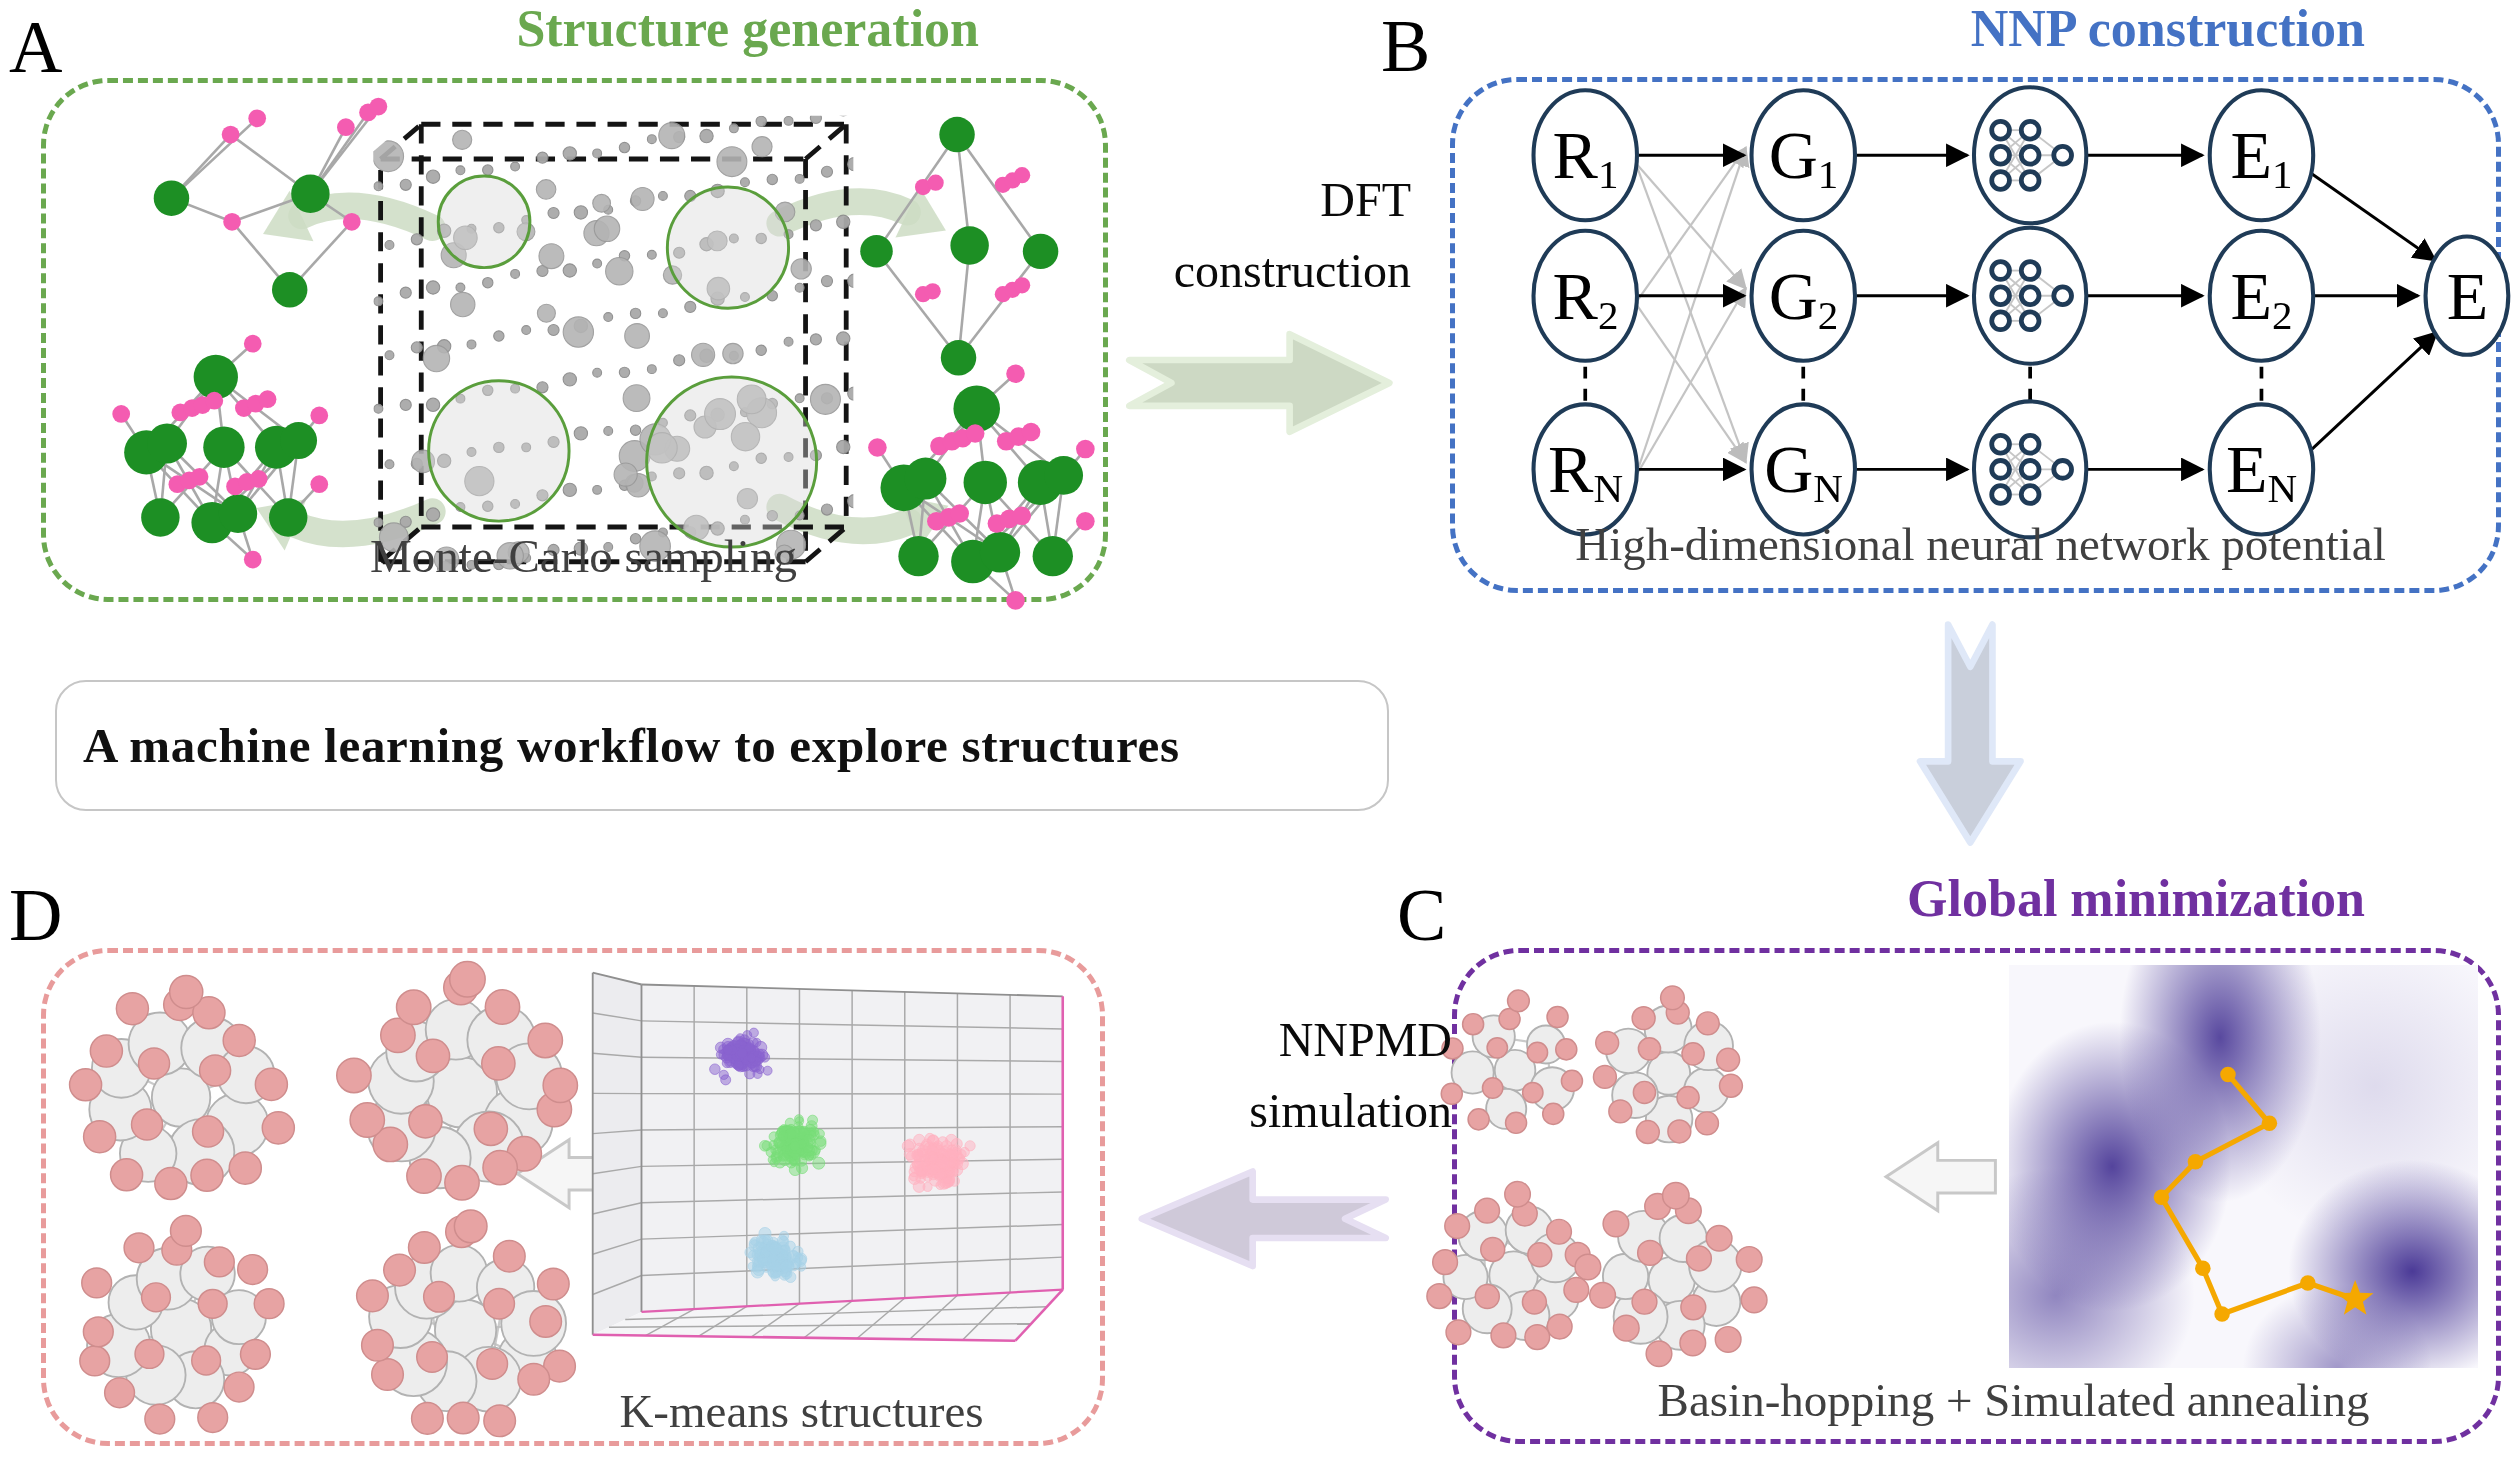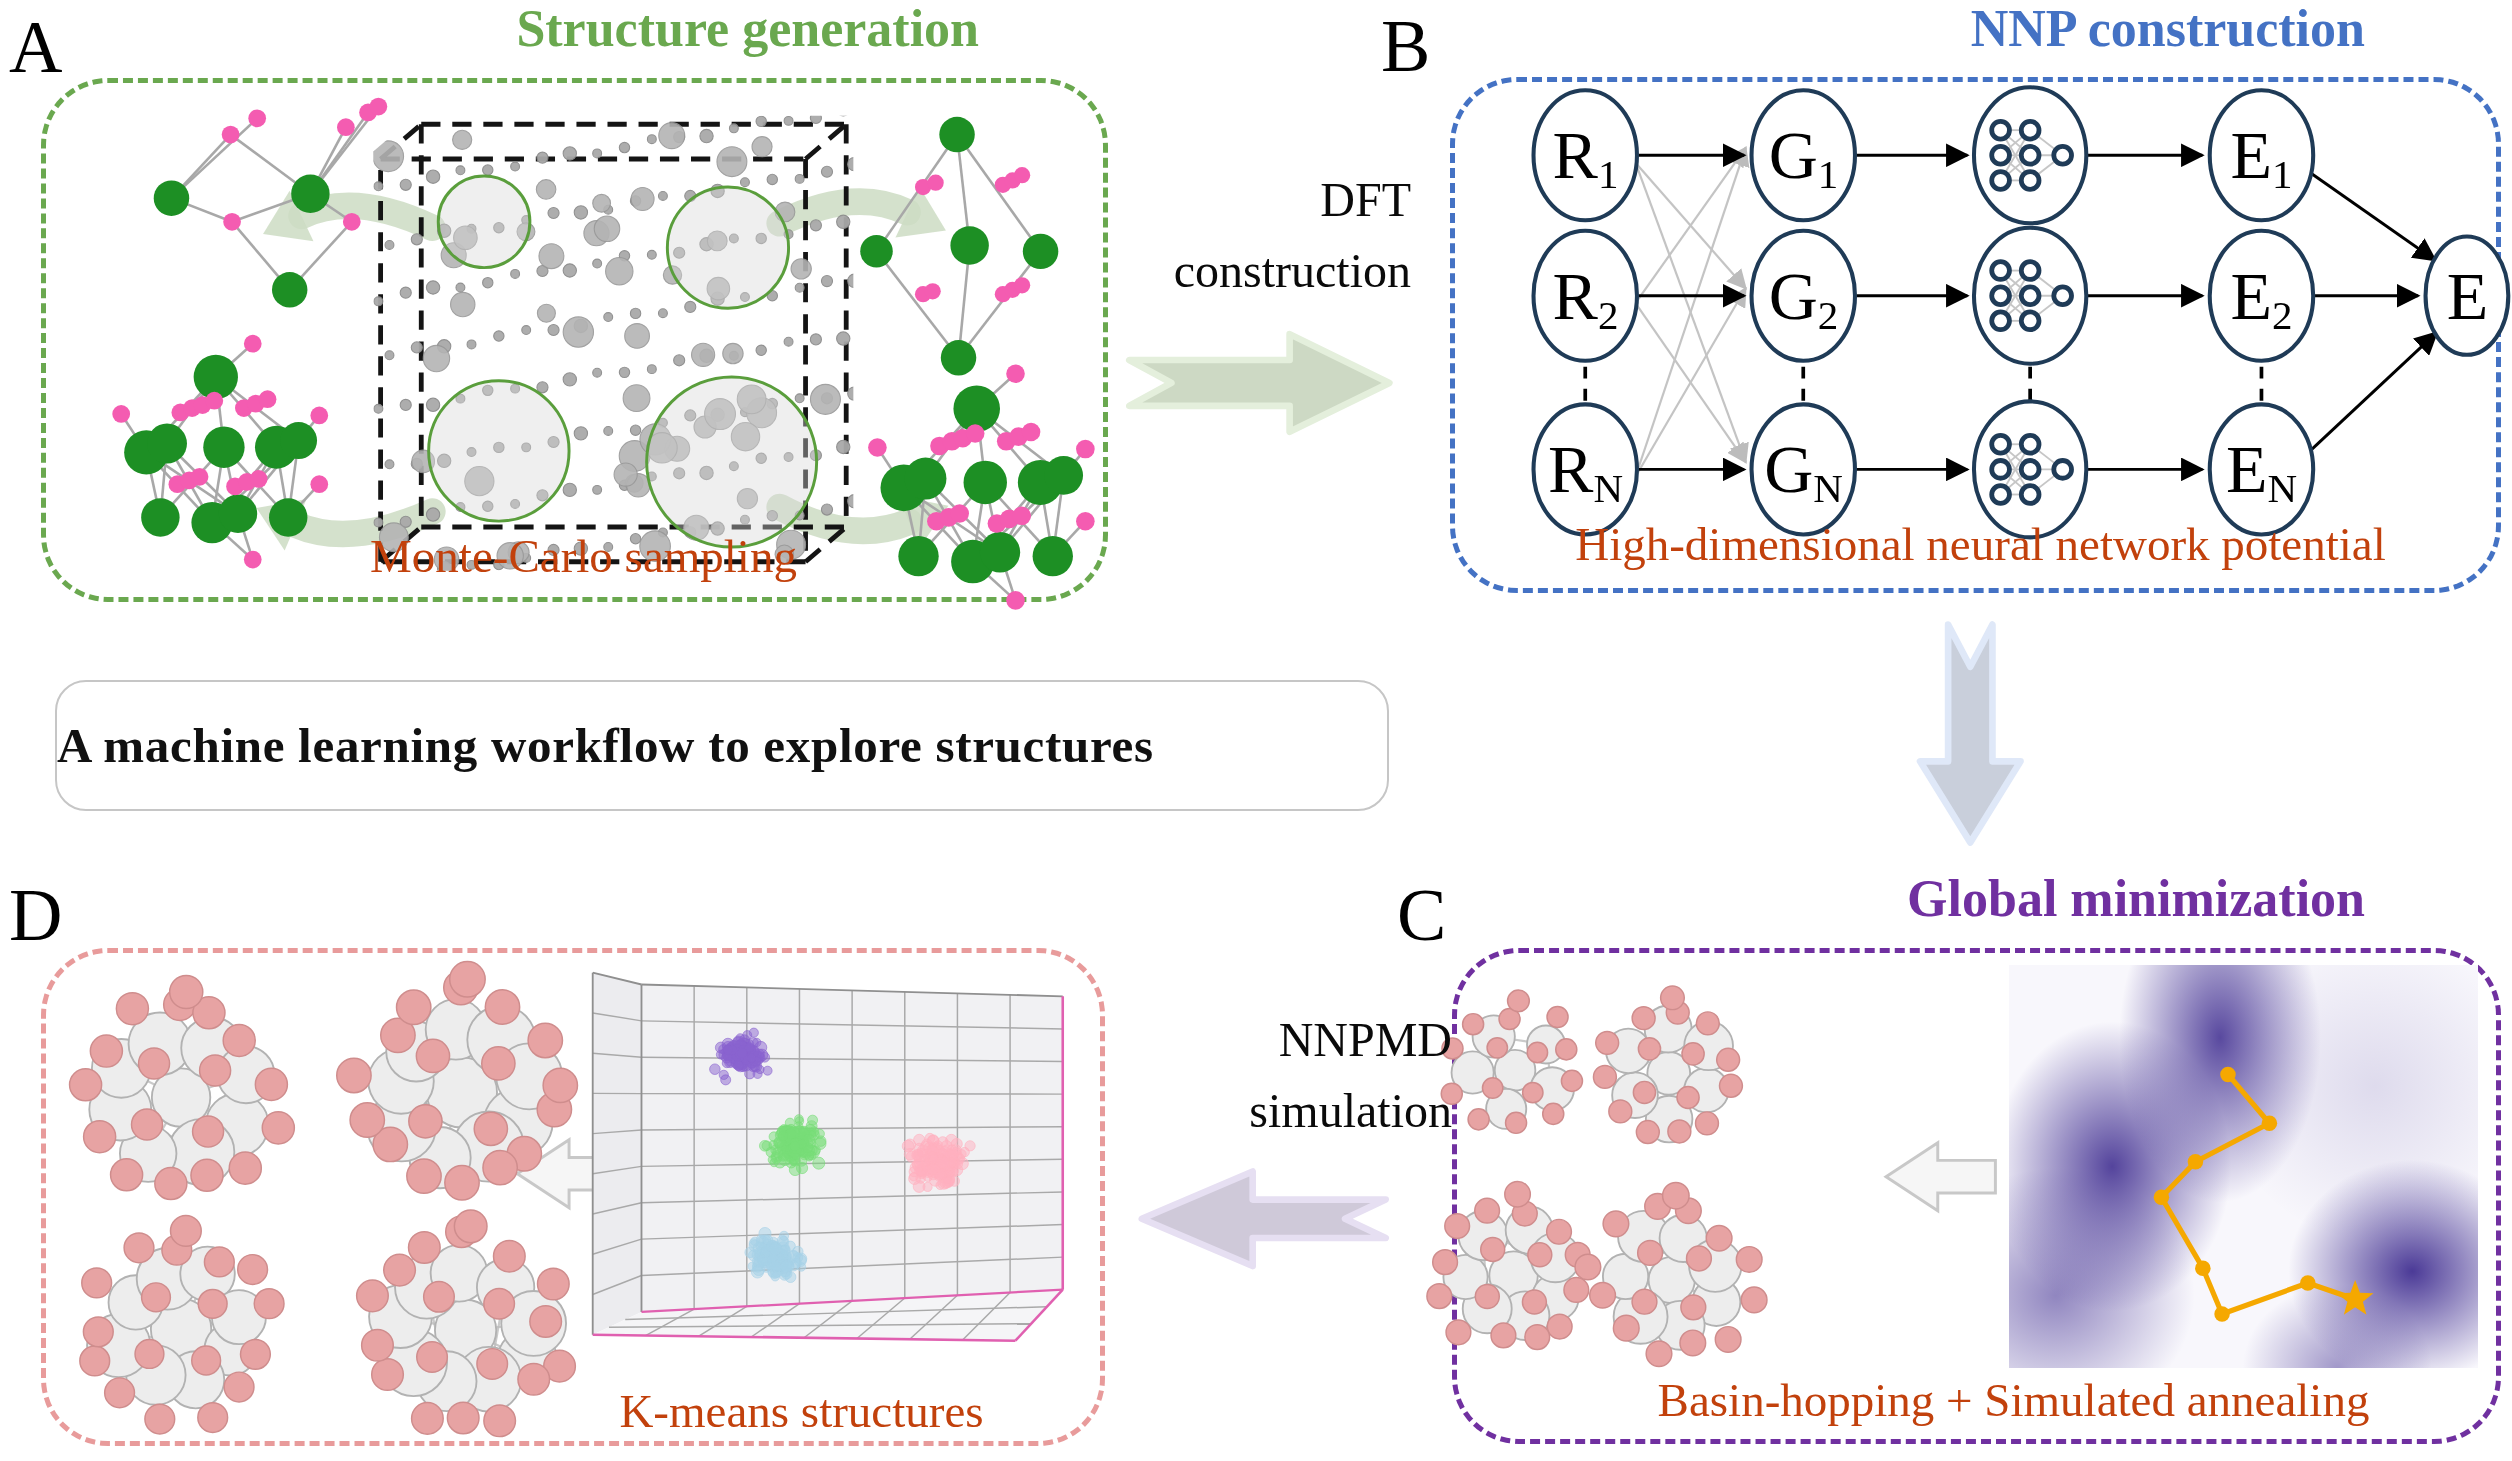--- a/index.html
+++ b/index.html
@@ -2,28 +2,28 @@
 <html style="font-size:12px"><head>
 <meta charset="utf-8">
 <style>
   html,body{margin:0;padding:0;background:#fff;}
   #canvas{position:relative;width:2512px;height:1462px;background:#ffffff;overflow:hidden;
           font-family:"Liberation Serif","DejaVu Serif",serif;color:#111;}
   .abs{position:absolute;}
   .pbox{position:absolute;border-style:dashed;border-width:5.2px;border-radius:67px;z-index:0;}
   .plabel{position:absolute;font-size:74px;color:#000;z-index:3;line-height:1;}
   .ptitle{position:absolute;font-weight:bold;font-size:52px;text-align:right;width:739px;z-index:3;white-space:nowrap;line-height:1.05;}
-  .cap{position:absolute;font-size:47px;text-align:center;white-space:nowrap;z-index:3;color:#c2410c;}
+  .cap{position:absolute;font-size:47px;text-align:center;white-space:nowrap;z-index:3;color:#404040;}
   .arrlbl{position:absolute;font-size:48px;line-height:71px;text-align:right;width:325px;z-index:3;color:#0a0a0a;}
   .nodeLbl{position:absolute;display:flex;align-items:center;justify-content:center;z-index:3;color:#000;}
   .nodeLbl .main{font-size:68px;line-height:1;}
   .nodeLbl .sub{font-size:41px;line-height:1;margin-top:38px;}
   #banner{position:absolute;left:55px;top:680px;width:1330px;height:127px;border:2.2px solid #c6c6c6;
           border-radius:31px;z-index:3;background:#fff;display:flex;align-items:center;}
-  #banner .txt{font-weight:bold;font-size:49px;letter-spacing:0.7px;white-space:nowrap;}
+  #banner .txt{font-weight:bold;font-size:49px;letter-spacing:0.7px;white-space:nowrap;margin-left:26px;}
   #pes{position:absolute;left:2009px;top:965px;width:469px;height:403px;z-index:1;}
   #pes svg{position:absolute;left:0;top:0;}
   svg{display:block;}
 </style>
 </head>
 <body>
 
 <div id="canvas">
 
   <div class="pbox" id="boxA" style="left:41px;top:78px;width:1057px;height:514px;border-color:#6aa84f;"></div>

